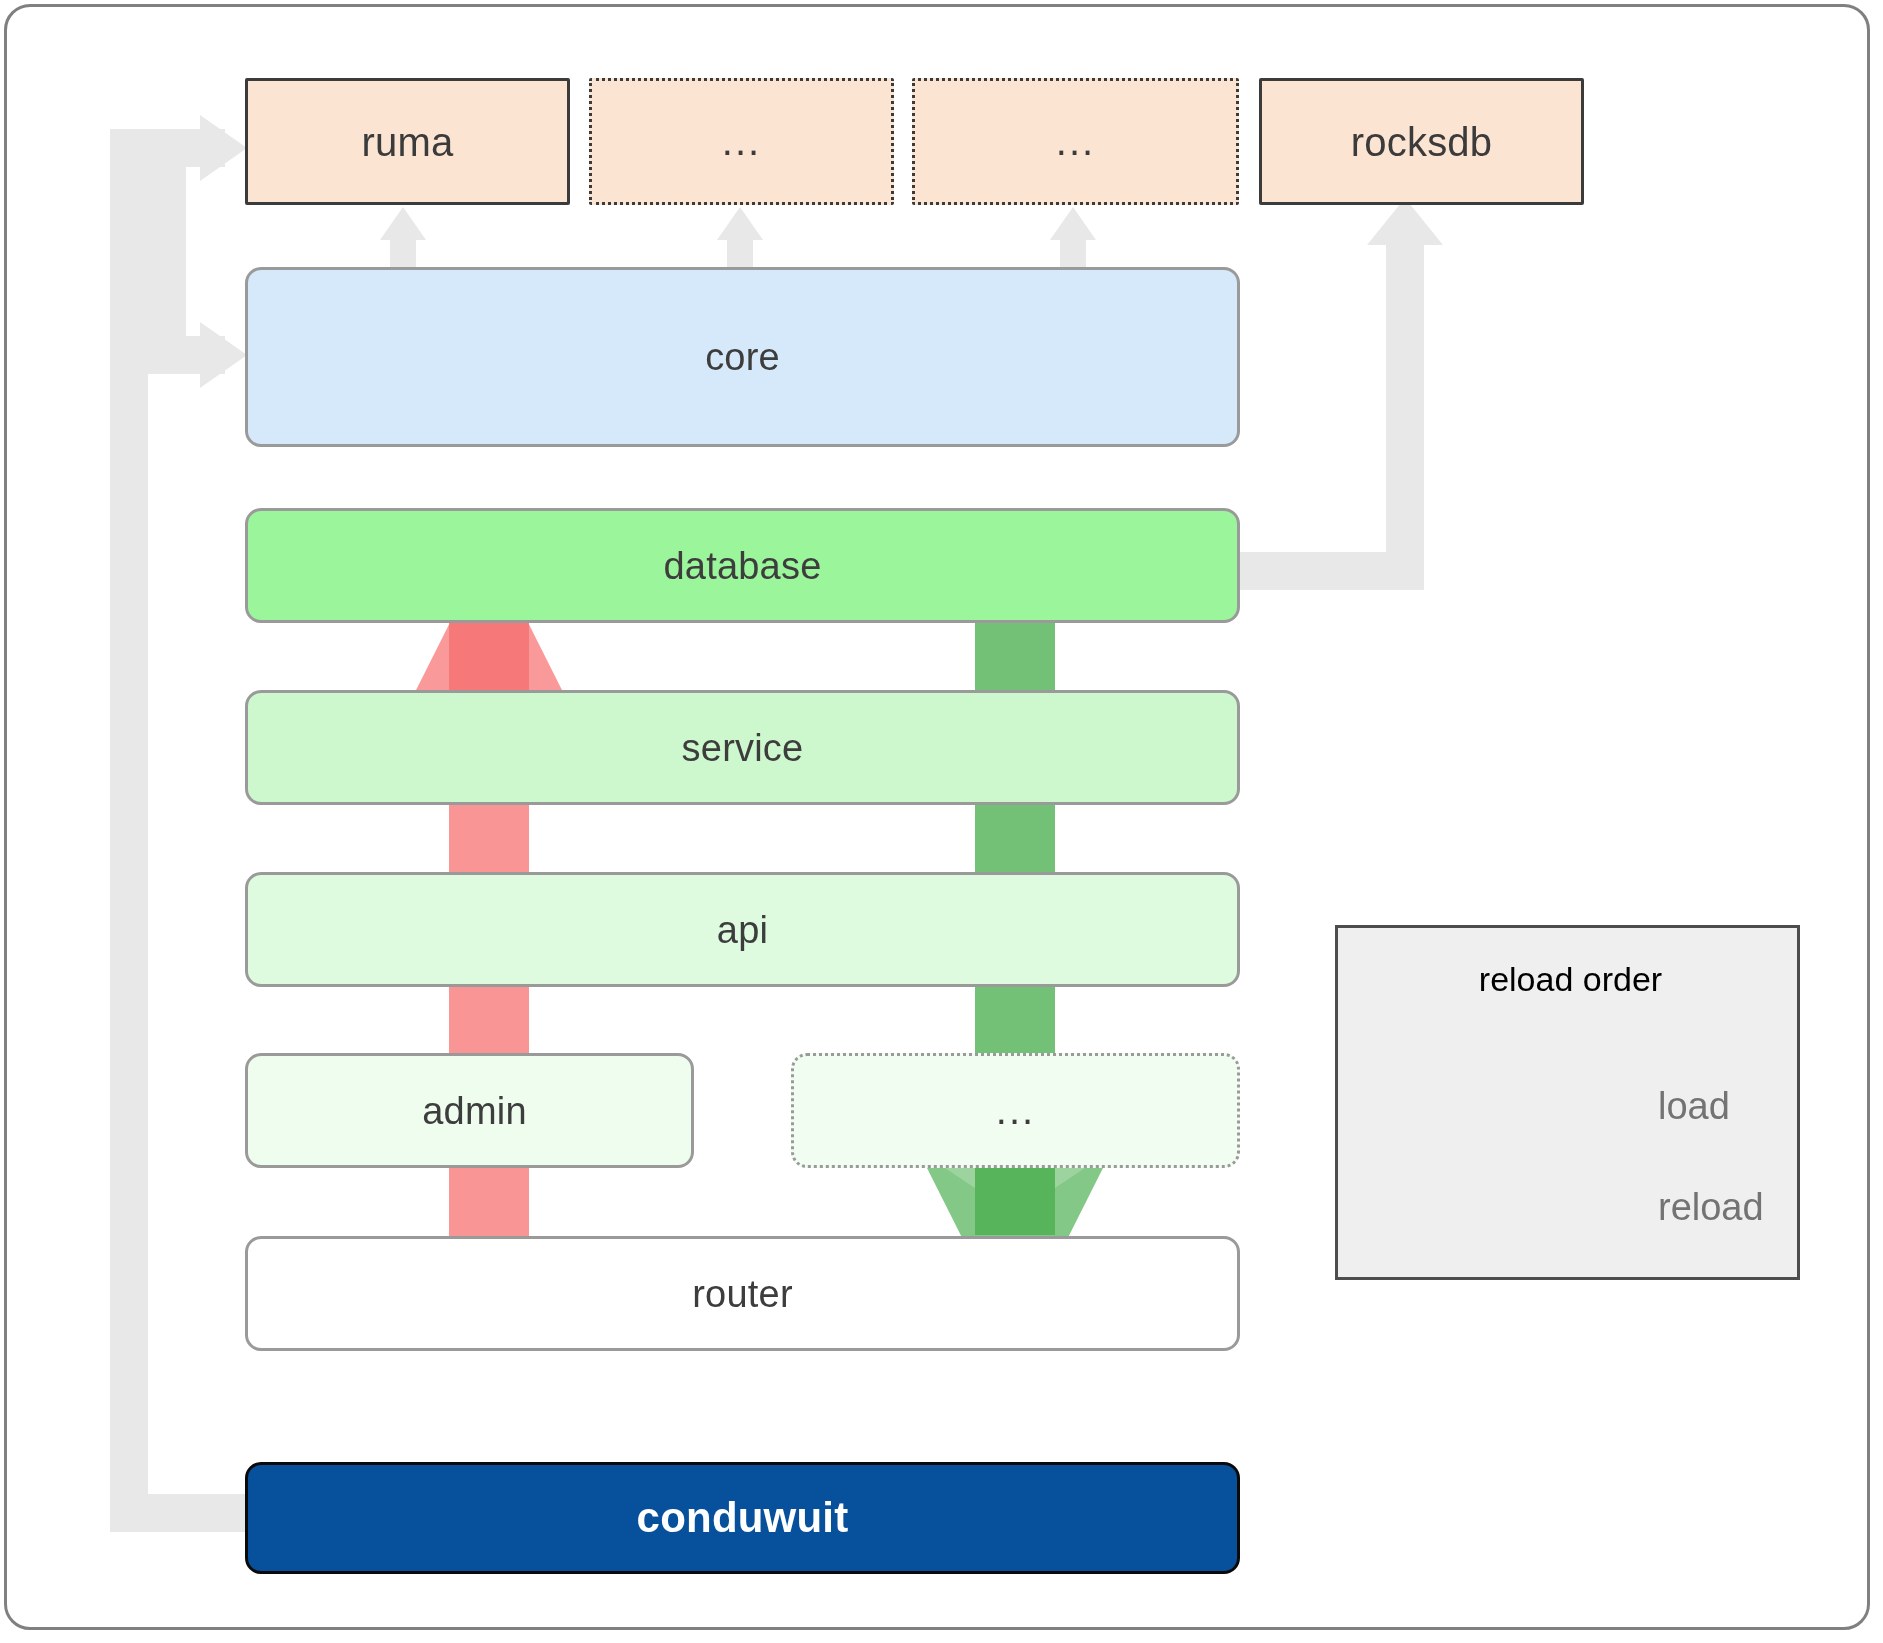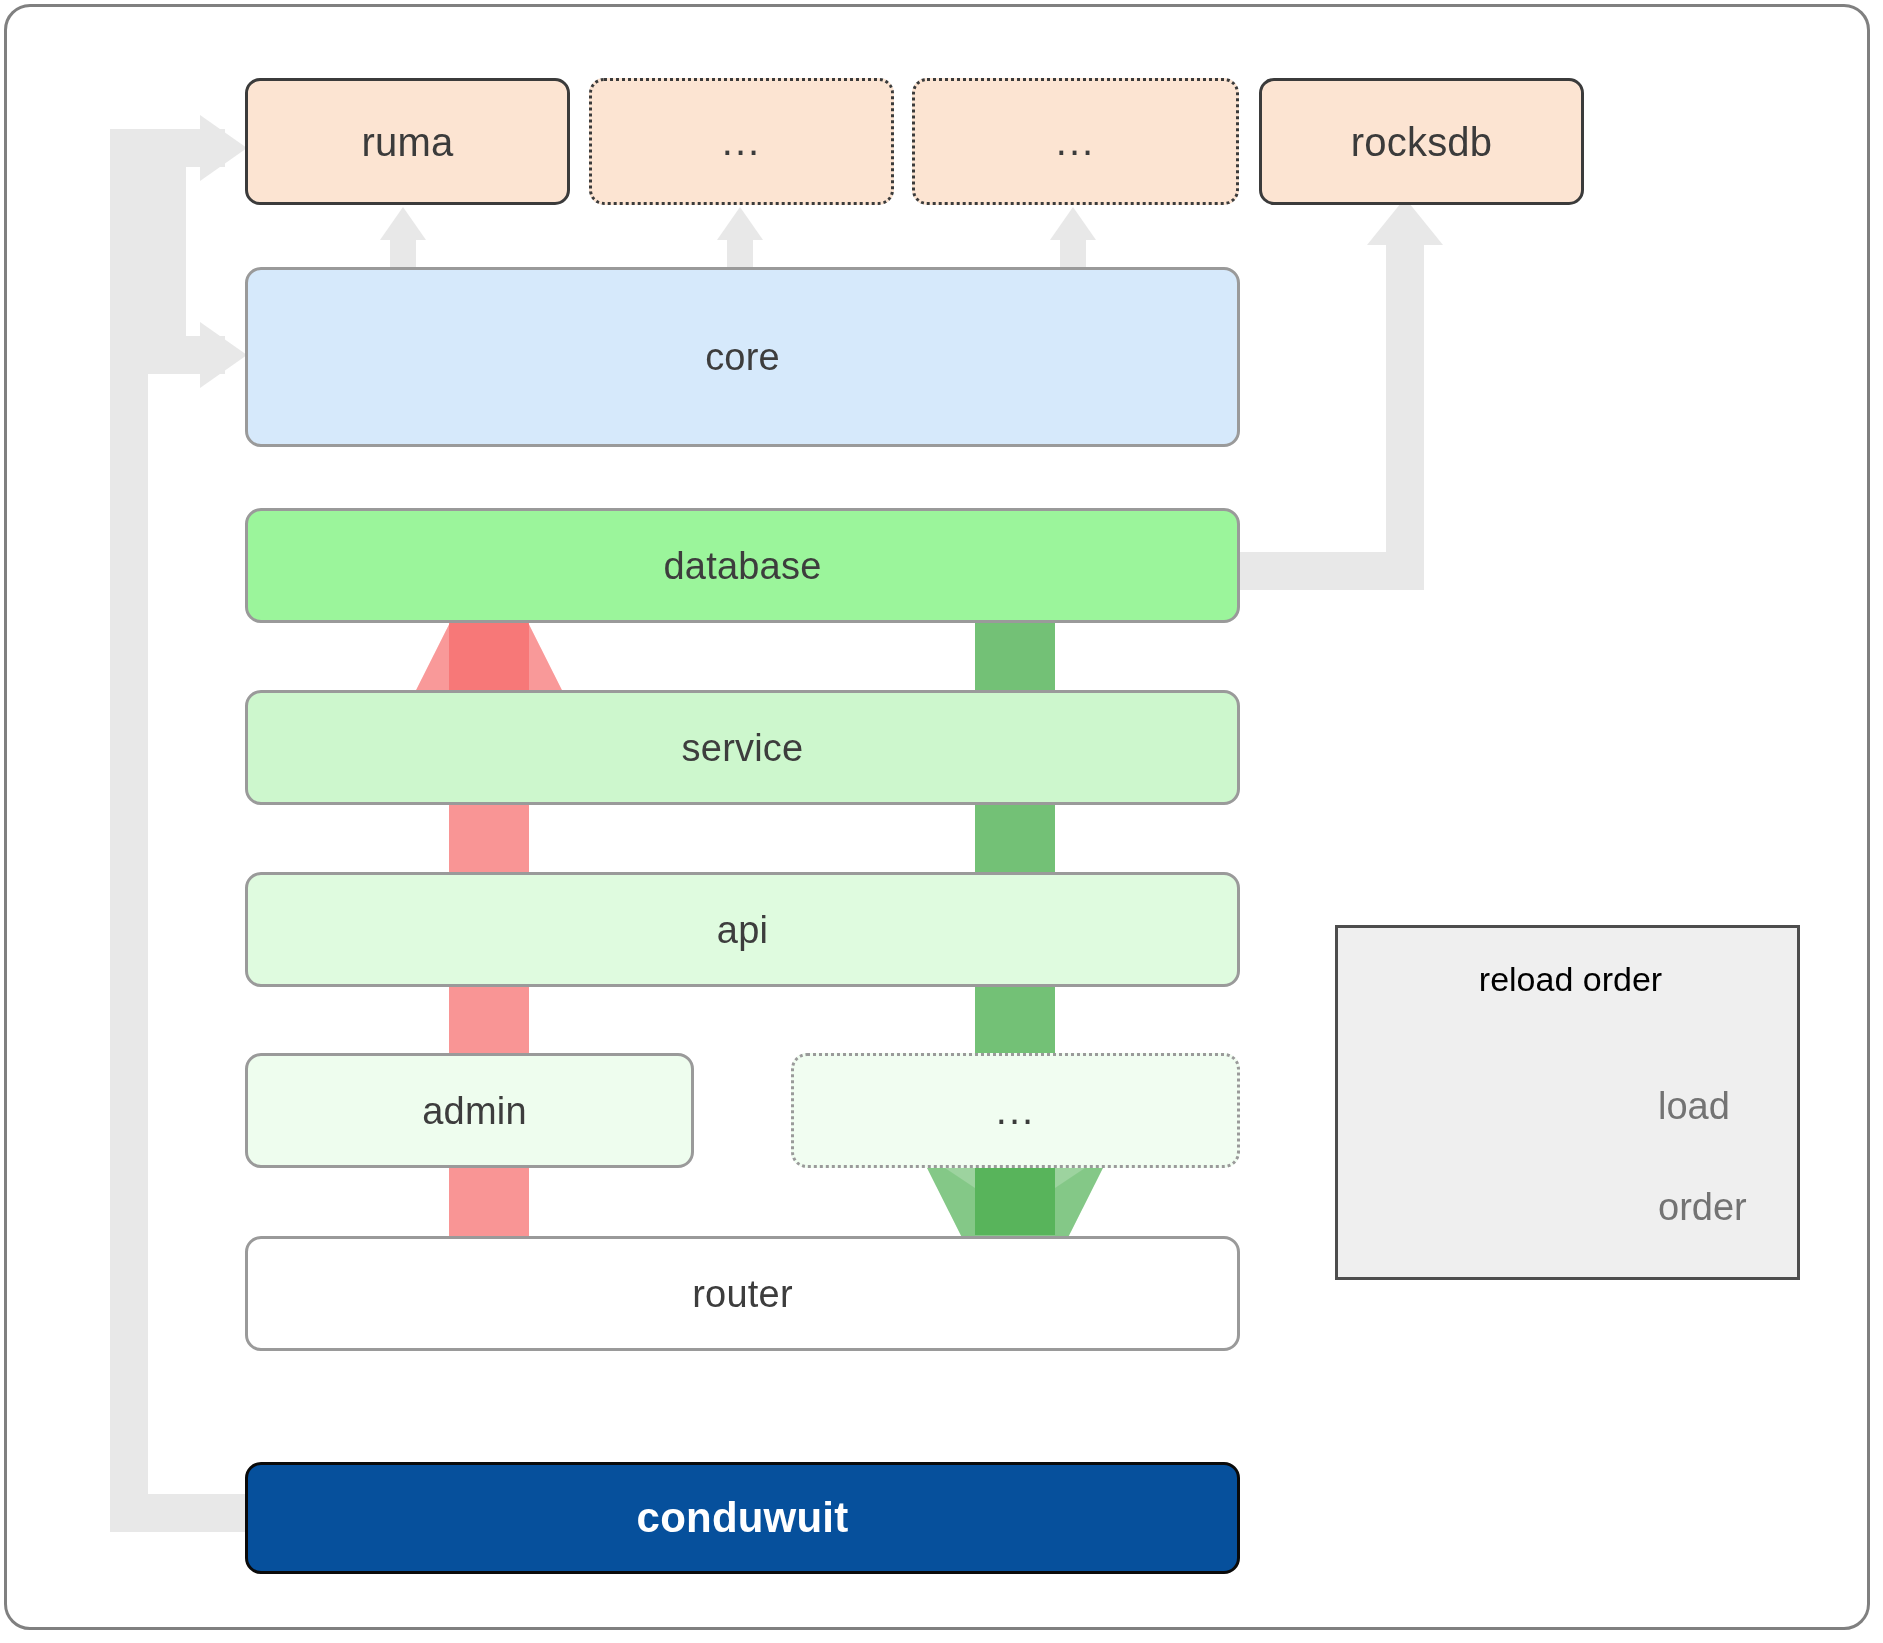--- a/index.html
+++ b/index.html
@@ -47,21 +47,21 @@
     font-size: 38px;
     color: #3d3d3d;
     letter-spacing: 0.2px;
     line-height: 1;
     white-space: nowrap;
   }
   
   .dep {
     background: #fce4d2;
     border: 3px solid #3b3b3b;
-    border-radius: 15px;
+    border-radius: 2px;
   }
   .dep.dotted {
     border: 3px dotted #3b3b3b;
   }
   .dep .box-label { font-size: 40px; color: #3b3b3b; }
   .dots-label { font-size: 40px; color: #3b3b3b; letter-spacing: 2px; }
 
   
   .core {
     background: #d6e9fb;
@@ -263,15 +263,15 @@
     <span class="box-label">router</span>
   </div>
 
   <div class="box app" style="left:245px; top:1462px; width:995px; height:112px;">
     <span class="box-label">conduwuit</span>
   </div>
 
   <div class="legend">
     <div class="legend-title">reload order</div>
     <div class="legend-label" id="legend-load-label">load</div>
-    <div class="legend-label" id="legend-unload-label">order</div>
+    <div class="legend-label" id="legend-unload-label">reload</div>
   </div>
 </div>
 
 </body></html>

